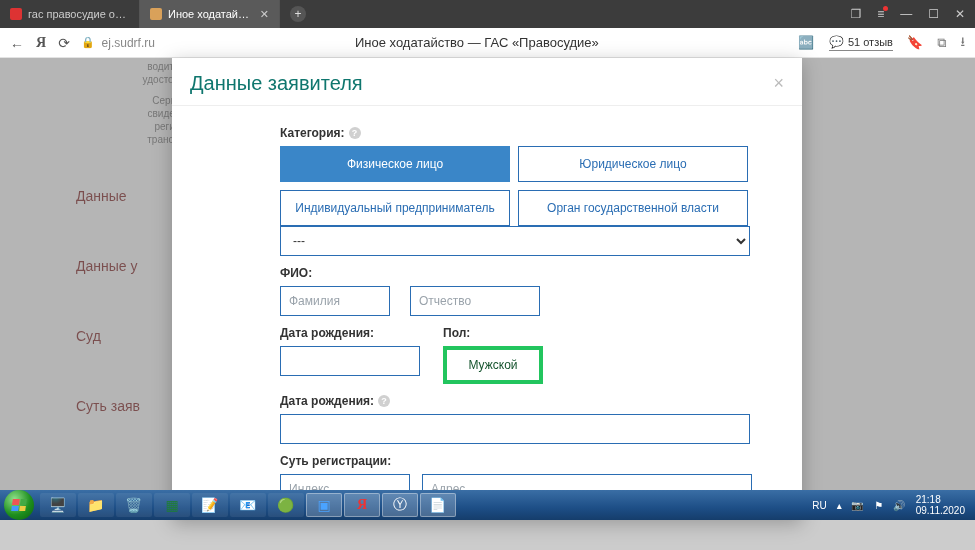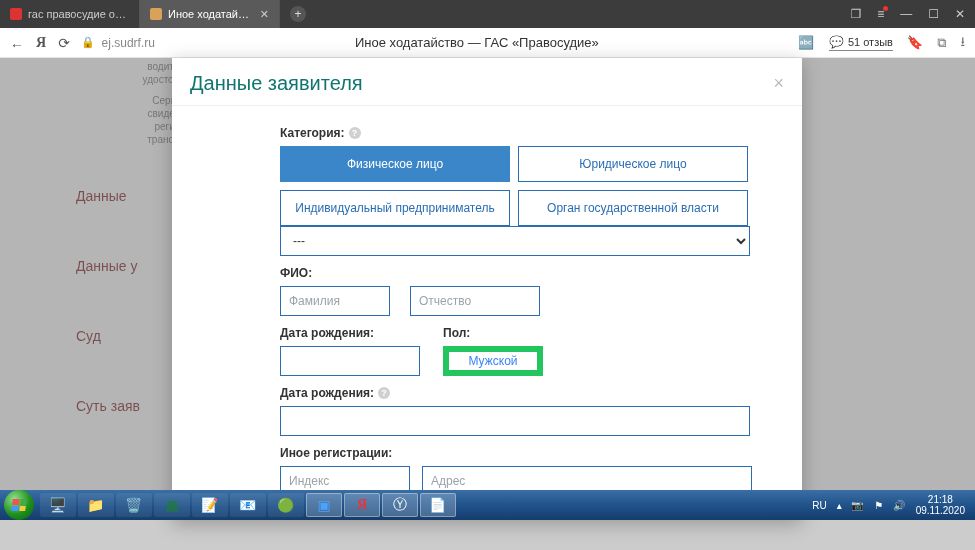--- a/index.html
+++ b/index.html
@@ -85,22 +85,22 @@
   .col { display: flex; flex-direction: column; }
   .text-input {
     border: 1px solid #2a6db3; height: 30px; padding: 12px 8px; font-size: 12px;
     color: #333; background: #fff;
   }
   .text-input::placeholder { color: #9aa3ab; }
   .w110 { width: 110px; } .w130 { width: 130px; } .w140 { width: 140px; }
   .w470 { width: 470px; } .w330 { width: 330px; }
 
   .toggle-pair { display: flex; gap: 8px; }
-  .toggle-btn { border: 6px solid #22c55e; color: #3b82f6; background: #fff;
-                height: 30px; width: 100px; font-size: 12px; display: flex;
+  .toggle-btn { border: 4px solid #22c55e; color: #14532d; background: #fff;
+                height: 38px; width: 100px; font-size: 12px; display: flex;
                 align-items: center; justify-content: center; cursor: pointer; }
 
   
   .taskbar {
     position: absolute; left: 0; right: 0; bottom: 0; height: 30px;
     background: linear-gradient(#3a6ea5, #1d4e86 60%, #153d6b);
     display: flex; align-items: center; padding: 0 4px; gap: 2px;
     color: #fff; font-size: 10px;
   }
   .start-orb {
@@ -112,21 +112,21 @@
               grid-template-rows: 1fr 1fr; gap: 1px; transform: skewX(-8deg); }
   .win-flag span:nth-child(1){background:#e55;} .win-flag span:nth-child(2){background:#4a4;}
   .win-flag span:nth-child(3){background:#49f;} .win-flag span:nth-child(4){background:#ec4;}
   .tb-icon {
     width: 36px; height: 24px; border-radius: 2px;
     background: rgba(255,255,255,0.08); display: flex; align-items: center;
     justify-content: center; font-size: 14px;
   }
   .tb-icon.active { background: rgba(255,255,255,0.22); box-shadow: inset 0 0 0 1px rgba(255,255,255,0.35); }
   .tray { margin-left: auto; display: flex; align-items: center; gap: 10px; padding-right: 6px; }
-  .clock { text-align: center; line-height: 1.1; }
+  .clock { text-align: left; line-height: 1.1; }
 </style>
 </head>
 <body>
 
 <div class="browser-tabs">
   <div class="tab">
     <span class="favicon"></span>
     <span class="tab-title">гас правосудие официаль</span>
   </div>
   <div class="tab active">
@@ -228,21 +228,21 @@
           </div>
         </div>
       </div>
 
       <div class="field-label">
         <span>Дата рождения:</span>
         <span class="help-icon">?</span>
       </div>
       <input class="text-input w470" style="">
 
-      <div class="field-label">Иное регистрации:</div>
+      <div class="field-label">Суть регистрации:</div>
       <div class="row" style="gap:12px;">
         <input class="text-input w130" placeholder="Индекс" style="">
         <input class="text-input w330" placeholder="Адрес" style="">
       </div>
 
       
 
       
       
 

